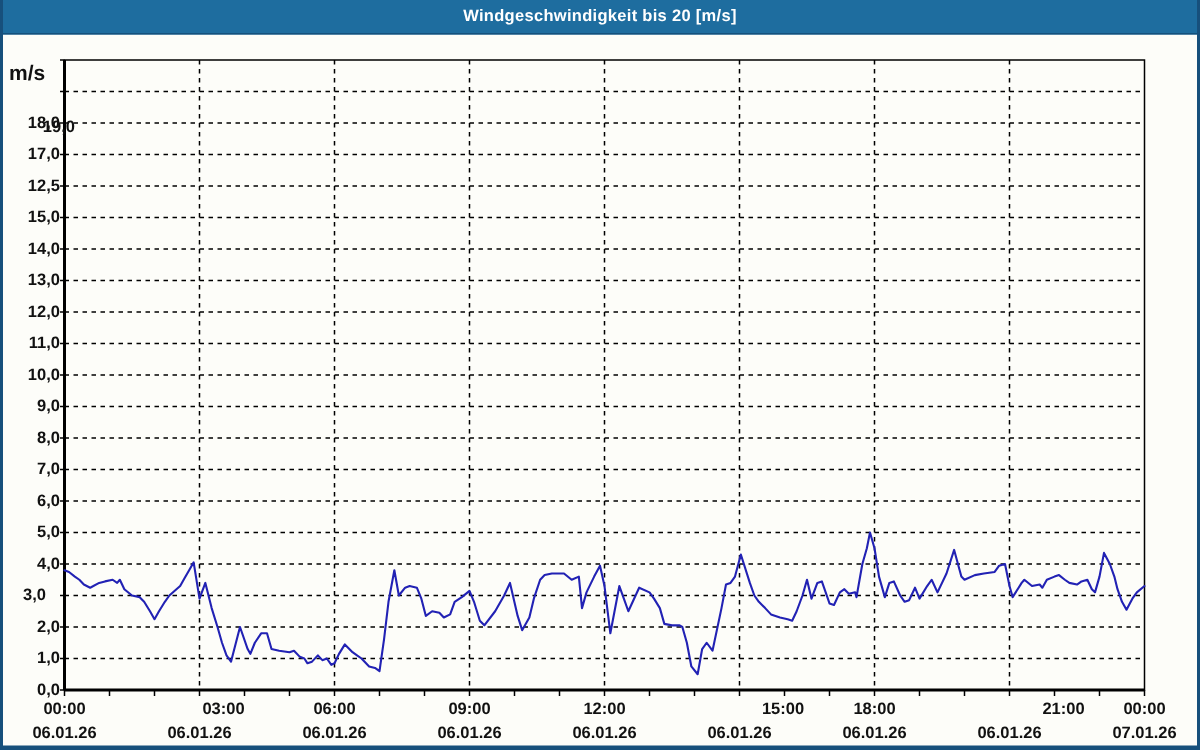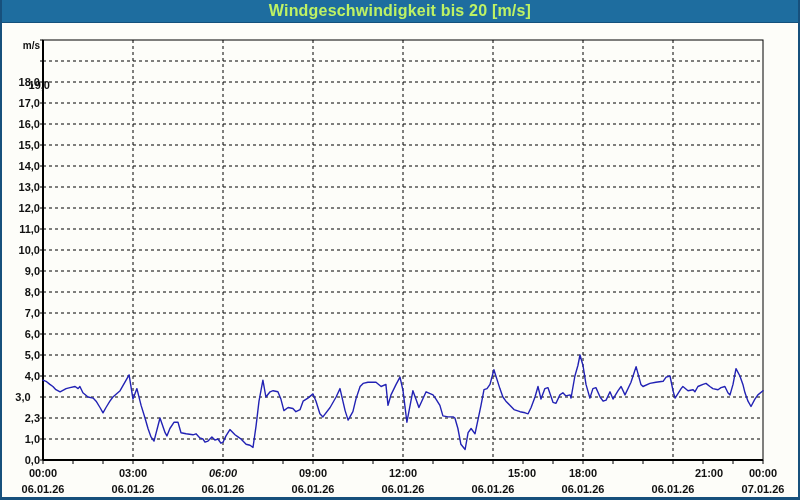--- a/index.html
+++ b/index.html
@@ -11,37 +11,37 @@
     border-left:2px solid #17507c;
     border-right:2px solid #17507c;
     border-bottom:3px solid #17507c;
     font-family:"Liberation Sans", sans-serif;
     overflow:hidden;
   }
   .titlebar{
     position:absolute;left:0;top:0;width:100%;height:22px;
     background:#1e6d9f;
     border-bottom:1px solid #14517c;
-    color:#bef264;
-    font-size:16px;font-weight:bold;
+    color:#ffffff;
+    font-size:11px;font-weight:bold;
     display:flex;align-items:center;justify-content:center;
     letter-spacing:0.2px;
   }
   .plot-svg{position:absolute;left:0;top:0;}
   .axis-label{
     position:absolute;
     font-size:11px;font-weight:bold;color:#111111;
     white-space:nowrap;
   }
   .y-label{text-align:right;width:34px;}
   .x-time,.x-date{transform:translateX(-50%);}
   .unit-label{
     position:absolute;
-    font-size:10px;font-weight:bold;color:#111111;
-    text-align:right;width:34px;
+    font-size:14px;font-weight:bold;color:#111111;
+    text-align:left;width:34px;
   }
 </style>
 </head>
 <body>
 
 <div class="window">
   <div class="titlebar">
     <span>Windgeschwindigkeit bis 20 [m/s]</span>
   </div>
 
@@ -122,43 +122,43 @@
       <line x1="38" y1="103" x2="41" y2="103" stroke="#000000" stroke-width="1"></line>
       <line x1="38" y1="82" x2="41" y2="82" stroke="#000000" stroke-width="1"></line>
       <line x1="38" y1="61.000000000000014" x2="41" y2="61.000000000000014" stroke="#000000" stroke-width="1"></line>
       <line x1="38" y1="40" x2="41" y2="40" stroke="#000000" stroke-width="1"></line>
       <polyline points="41.0,380.2 44.0,381.3 47.9,384.4 50.9,386.5 53.9,389.7 58.1,391.8 64.1,388.6 68.0,387.6 73.1,386.5 76.1,388.6 77.9,386.5 80.9,392.8 86.0,397.0 91.1,398.1 94.1,401.2 98.0,407.5 101.0,412.8 104.0,407.5 107.9,401.2 110.9,397.0 118.1,390.7 121.1,385.4 124.1,380.2 127.1,374.9 131.0,399.1 134.9,388.6 139.1,405.4 143.0,418.0 146.0,428.5 149.0,436.9 152.0,441.1 158.0,418.0 163.1,432.7 164.9,435.9 167.9,428.5 172.1,422.2 176.0,422.2 179.0,432.7 184.1,433.8 191.0,434.8 194.0,433.8 197.9,437.9 200.9,439.0 203.0,442.2 206.0,441.1 209.9,436.9 212.9,440.1 215.9,439.0 218.9,443.2 221.0,442.2 224.0,435.9 227.9,429.6 233.0,434.8 236.0,436.9 239.0,439.0 244.1,444.3 248.0,445.3 251.0,447.4 254.0,426.4 257.0,401.2 260.9,380.2 263.9,397.0 268.1,391.8 271.1,390.7 275.9,391.8 278.9,399.1 281.9,410.6 286.1,407.5 290.9,408.5 293.9,411.7 298.1,409.6 301.1,401.2 305.9,398.1 311.0,393.9 314.0,401.2 317.9,413.8 320.9,416.9 328.1,407.5 334.1,397.0 338.0,388.6 343.1,410.6 346.1,420.1 350.9,411.7 353.9,399.1 358.1,386.5 361.1,383.4 365.9,382.3 371.0,382.3 374.0,382.3 379.1,386.5 383.9,384.4 386.0,405.4 389.0,394.9 394.1,384.4 398.0,377.1 401.0,390.7 404.9,422.2 410.9,390.7 413.9,399.1 416.9,407.5 424.1,391.8 431.0,394.9 434.0,399.1 437.9,405.4 440.9,415.9 446.0,416.9 451.1,416.9 452.9,418.0 455.9,428.5 458.9,444.3 463.1,449.5 466.1,432.7 469.1,428.5 473.0,433.8 479.0,405.4 482.0,389.7 485.0,388.6 488.0,384.4 491.9,369.7 497.9,388.6 500.9,397.0 503.9,401.2 508.1,405.4 512.0,409.6 518.0,411.7 523.1,412.8 526.1,413.8 529.1,407.5 533.0,397.0 536.0,386.5 539.0,399.1 542.9,388.6 545.9,387.6 551.0,402.3 554.0,403.3 557.9,394.9 560.9,392.8 563.9,395.9 568.1,394.9 569.0,398.1 572.9,376.0 575.9,365.5 578.0,355.0 581.0,365.5 584.0,384.4 587.9,398.1 590.9,388.6 593.9,387.6 598.1,397.0 601.1,401.2 604.1,400.1 608.0,391.8 611.0,399.1 616.1,390.7 619.1,386.5 623.0,394.9 629.0,382.3 634.1,366.6 638.9,384.4 641.0,386.5 647.9,383.4 653.9,382.3 661.1,381.3 664.1,377.1 668.0,376.0 671.0,390.7 673.1,398.1 679.1,388.6 680.9,386.5 686.0,390.7 691.1,389.7 692.9,391.8 695.9,386.5 701.0,384.4 704.0,383.4 707.9,386.5 710.9,388.6 716.0,389.7 719.0,387.6 722.9,386.5 725.9,392.8 728.0,394.9 731.0,384.4 734.0,368.6 737.9,376.0 740.9,384.4 743.0,392.8 746.0,401.2 749.0,406.5 752.9,399.1 755.9,394.9 761.0,390.7" fill="none" stroke="#2222b4" stroke-width="1.4" stroke-linejoin="round" stroke-linecap="round"></polyline>
     </svg>
 
   <div id="labels-layer">
       <div class="axis-label y-label" style="left:4px;top:454px;">0,0</div>
       <div class="axis-label y-label" style="left:4px;top:433px;">1,0</div>
-      <div class="axis-label y-label" style="left:4px;top:412px;">2,3</div>
+      <div class="axis-label y-label" style="left:4px;top:412px;">2,0</div>
       <div class="axis-label y-label" style="left:4px;top:391px;text-align:center;">3,0</div>
       <div class="axis-label y-label" style="left:4px;top:370px;">4,0</div>
       <div class="axis-label y-label" style="left:4px;top:349px;">5,0</div>
       <div class="axis-label y-label" style="left:4px;top:328px;">6,0</div>
       <div class="axis-label y-label" style="left:4px;top:307px;">7,0</div>
       <div class="axis-label y-label" style="left:4px;top:286px;">8,0</div>
       <div class="axis-label y-label" style="left:4px;top:265px;">9,0</div>
       <div class="axis-label y-label" style="left:4px;top:244px;">10,0</div>
       <div class="axis-label y-label" style="left:4px;top:222.99999999999997px;">11,0</div>
       <div class="axis-label y-label" style="left:4px;top:202px;">12,0</div>
       <div class="axis-label y-label" style="left:4px;top:181px;">13,0</div>
       <div class="axis-label y-label" style="left:4px;top:160px;">14,0</div>
       <div class="axis-label y-label" style="left:4px;top:139px;">15,0</div>
-      <div class="axis-label y-label" style="left:4px;top:117.99999999999999px;">16,0</div>
+      <div class="axis-label y-label" style="left:4px;top:117.99999999999999px;">12,5</div>
       <div class="axis-label y-label" style="left:4px;top:97px;">17,0</div>
       <div class="axis-label y-label" style="left:4px;top:76px;">18,0</div>
       <div class="axis-label y-label" style="left:14px;top:55.000000000000014px;margin-top:24px;">19,0</div>
       <div class="axis-label x-time" style="left:41px;top:467px;">00:00</div>
       <div class="axis-label x-date" style="left:41px;top:483px;">06.01.26</div>
-      <div class="axis-label x-time" style="left:131px;top:467px;text-align:right;">03:00</div>
+      <div class="axis-label x-time" style="left:147px;top:467px;text-align:right;">03:00</div>
       <div class="axis-label x-date" style="left:131px;top:483px;">06.01.26</div>
-      <div class="axis-label x-time" style="left:221px;top:467px;font-style:italic;">06:00</div>
+      <div class="axis-label x-time" style="left:221px;top:467px;">06:00</div>
       <div class="axis-label x-date" style="left:221px;top:483px;">06.01.26</div>
       <div class="axis-label x-time" style="left:311px;top:467px;">09:00</div>
       <div class="axis-label x-date" style="left:311px;top:483px;">06.01.26</div>
       <div class="axis-label x-time" style="left:401px;top:467px;">12:00</div>
       <div class="axis-label x-date" style="left:401px;top:483px;">06.01.26</div>
       <div class="axis-label x-time" style="left:520px;top:467px;">15:00</div>
       <div class="axis-label x-date" style="left:491px;top:483px;">06.01.26</div>
       <div class="axis-label x-time" style="left:581px;top:467px;">18:00</div>
       <div class="axis-label x-date" style="left:581px;top:483px;">06.01.26</div>
       <div class="axis-label x-time" style="left:671px;top:467px;margin-left:36px;">21:00</div>

